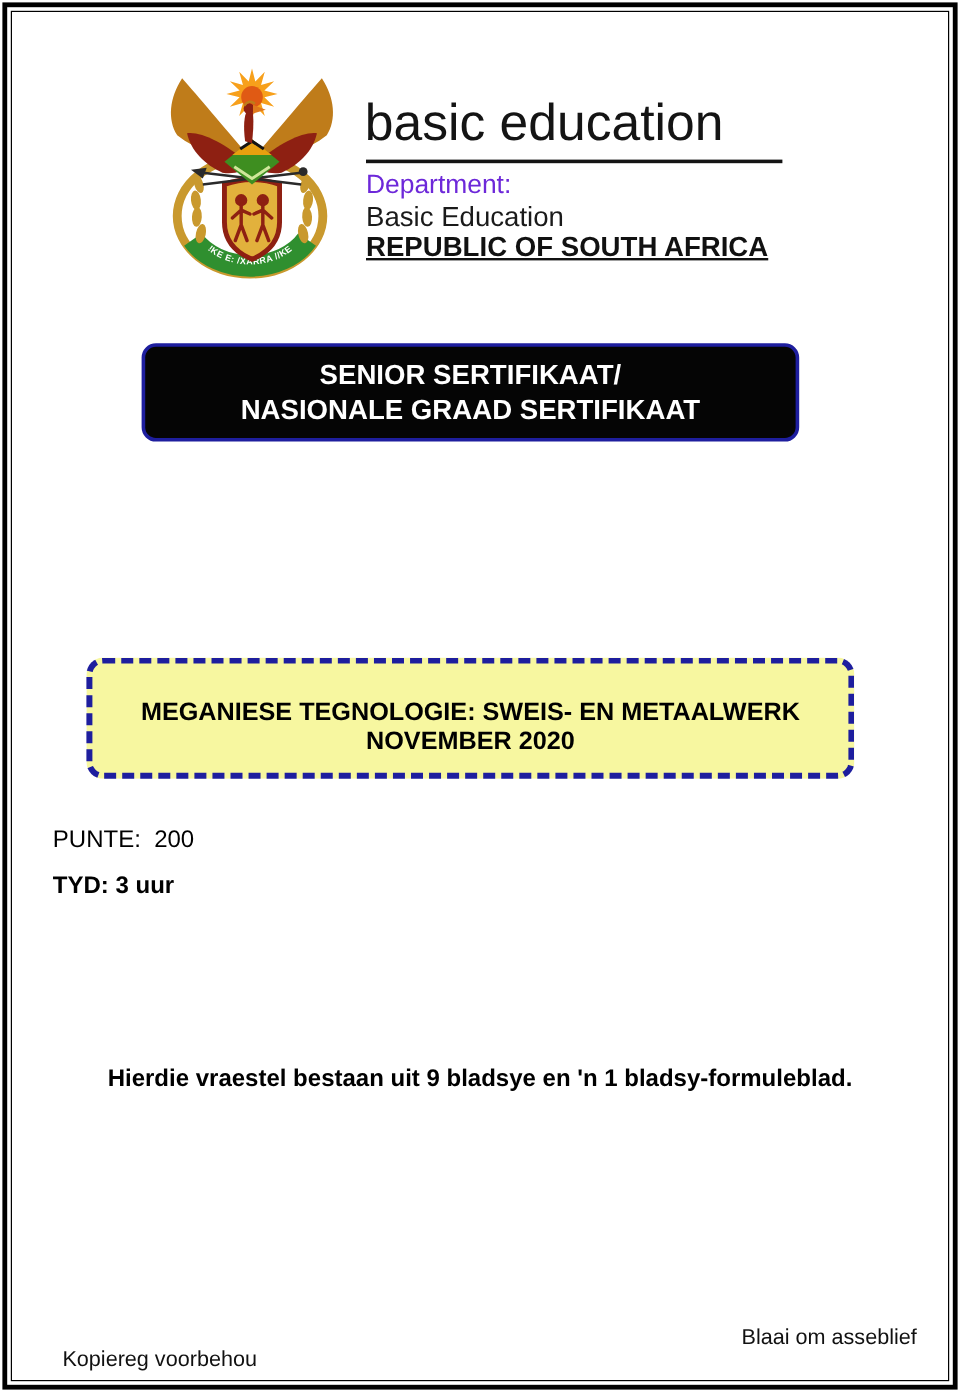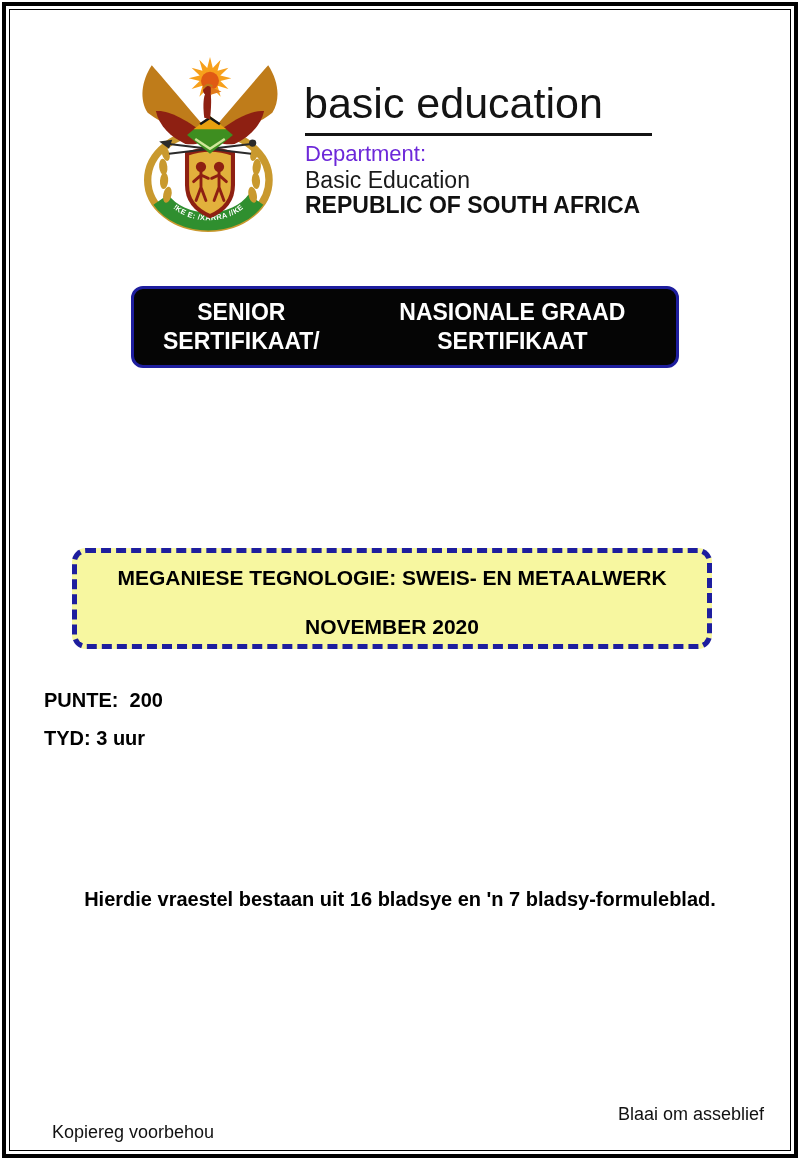--- a/index.html
+++ b/index.html
@@ -13,48 +13,48 @@
 
   
   .coat-of-arms { position:absolute; left:128px; top:53px; width:164px; height:190px; }
   .wordmark {
     position:absolute; left:304px; top:80px; width:360px;
     font-size:43px; font-weight:400; letter-spacing:0px; color:#141414; line-height:1.1;
   }
   .brand-rule { position:absolute; left:305px; top:133px; width:347px; height:3px; background:#141414; }
   .dept-line1 { position:absolute; left:305px; top:141px; font-size:22px; color:#6d28d9; }
   .dept-line2 { position:absolute; left:305px; top:167px; font-size:23px; color:#1a1a1a; }
-  .dept-line3 { position:absolute; left:305px; top:192px; font-size:23px; font-weight:bold; color:#111; }
+  .dept-line3 { position:absolute; left:305px; top:192px; font-size:23px; font-weight:bold; color:#111;text-decoration:underline; }
 
   
   .cert-banner {
-    position:absolute; left:131px; top:286px; width:548px; height:82px; box-sizing:border-box;
+    position:absolute; left:118px; top:286px; width:548px; height:82px; box-sizing:border-box;
     background:var(--banner-bg,#050505); border:3px solid var(--navy,#1e1e9e); border-radius:12px;
-    display:flex; flex-direction:row; align-items:center; justify-content:center;
+    display:flex; flex-direction:column; align-items:center; justify-content:center;
     color:var(--banner-text,#fff); font-weight:bold; font-size:23px; line-height:29px; text-align:center;
   }
 
   
   .grade-badge {
     position:absolute; left:306px; top:450px; width:186px; height:50px; box-sizing:border-box;
     background:var(--grade-bg,#d9f4d9); border:3px solid var(--navy,#1e1e9e); border-radius:10px;
     display:flex; align-items:center; justify-content:center;
     font-weight:bold; font-size:25px; color:#000;
   }
 
   
   .subject-box {
     position:absolute; left:72px; top:548px; width:640px; height:101px; box-sizing:border-box;
     background:var(--subject-bg,#f7f7a0); border:5px dashed var(--navy,#1e1e9e); border-radius:14px;
     text-align:center;
   }
-  .subject-title { margin-top:13px; font-weight:bold; font-size:21px; color:#000; }
-  .subject-date  { margin-top:25px; font-weight:bold; font-size:21px; color:#000; }
+  .subject-title { margin-top:29px; font-weight:bold; font-size:21px; color:#000; }
+  .subject-date  { font-weight:bold; font-size:21px; color:#000; }
 
-  .marks { position:absolute; left:44px; top:689px; font-weight:bold; font-size:20px; white-space:pre; }
+  .marks { position:absolute; left:44px; top:689px; font-weight:normal; font-size:20px; white-space:pre; }
   .time  { position:absolute; left:44px; top:727px; font-weight:bold; font-size:20px; }
 
   .note {
     position:absolute; left:0; top:888px; width:100%;
     text-align:center; font-weight:bold; font-size:20px; color:#000;
   }
 
   .footer-left  { position:absolute; left:40px;  top:1122px; font-size:18px; color:#111;margin-left:12px; }
   .footer-right { position:absolute; right:36px; top:1104px; font-size:18px; color:#111; }
 </style>
@@ -145,17 +145,17 @@
 
 
   <div class="subject-box">
     <div class="subject-title">MEGANIESE TEGNOLOGIE: SWEIS- EN METAALWERK</div>
     <div class="subject-date">NOVEMBER 2020</div>
   </div>
 
   <div class="marks">PUNTE:  200</div>
   <div class="time">TYD: 3 uur</div>
 
-  <div class="note">Hierdie vraestel bestaan uit 16 bladsye en 'n 7 bladsy-formuleblad.</div>
+  <div class="note">Hierdie vraestel bestaan uit 9 bladsye en 'n 1 bladsy-formuleblad.</div>
 
   <div class="footer-left">Kopiereg voorbehou</div>
   <div class="footer-right">Blaai om asseblief</div>
 </div>
 
 </body></html>

